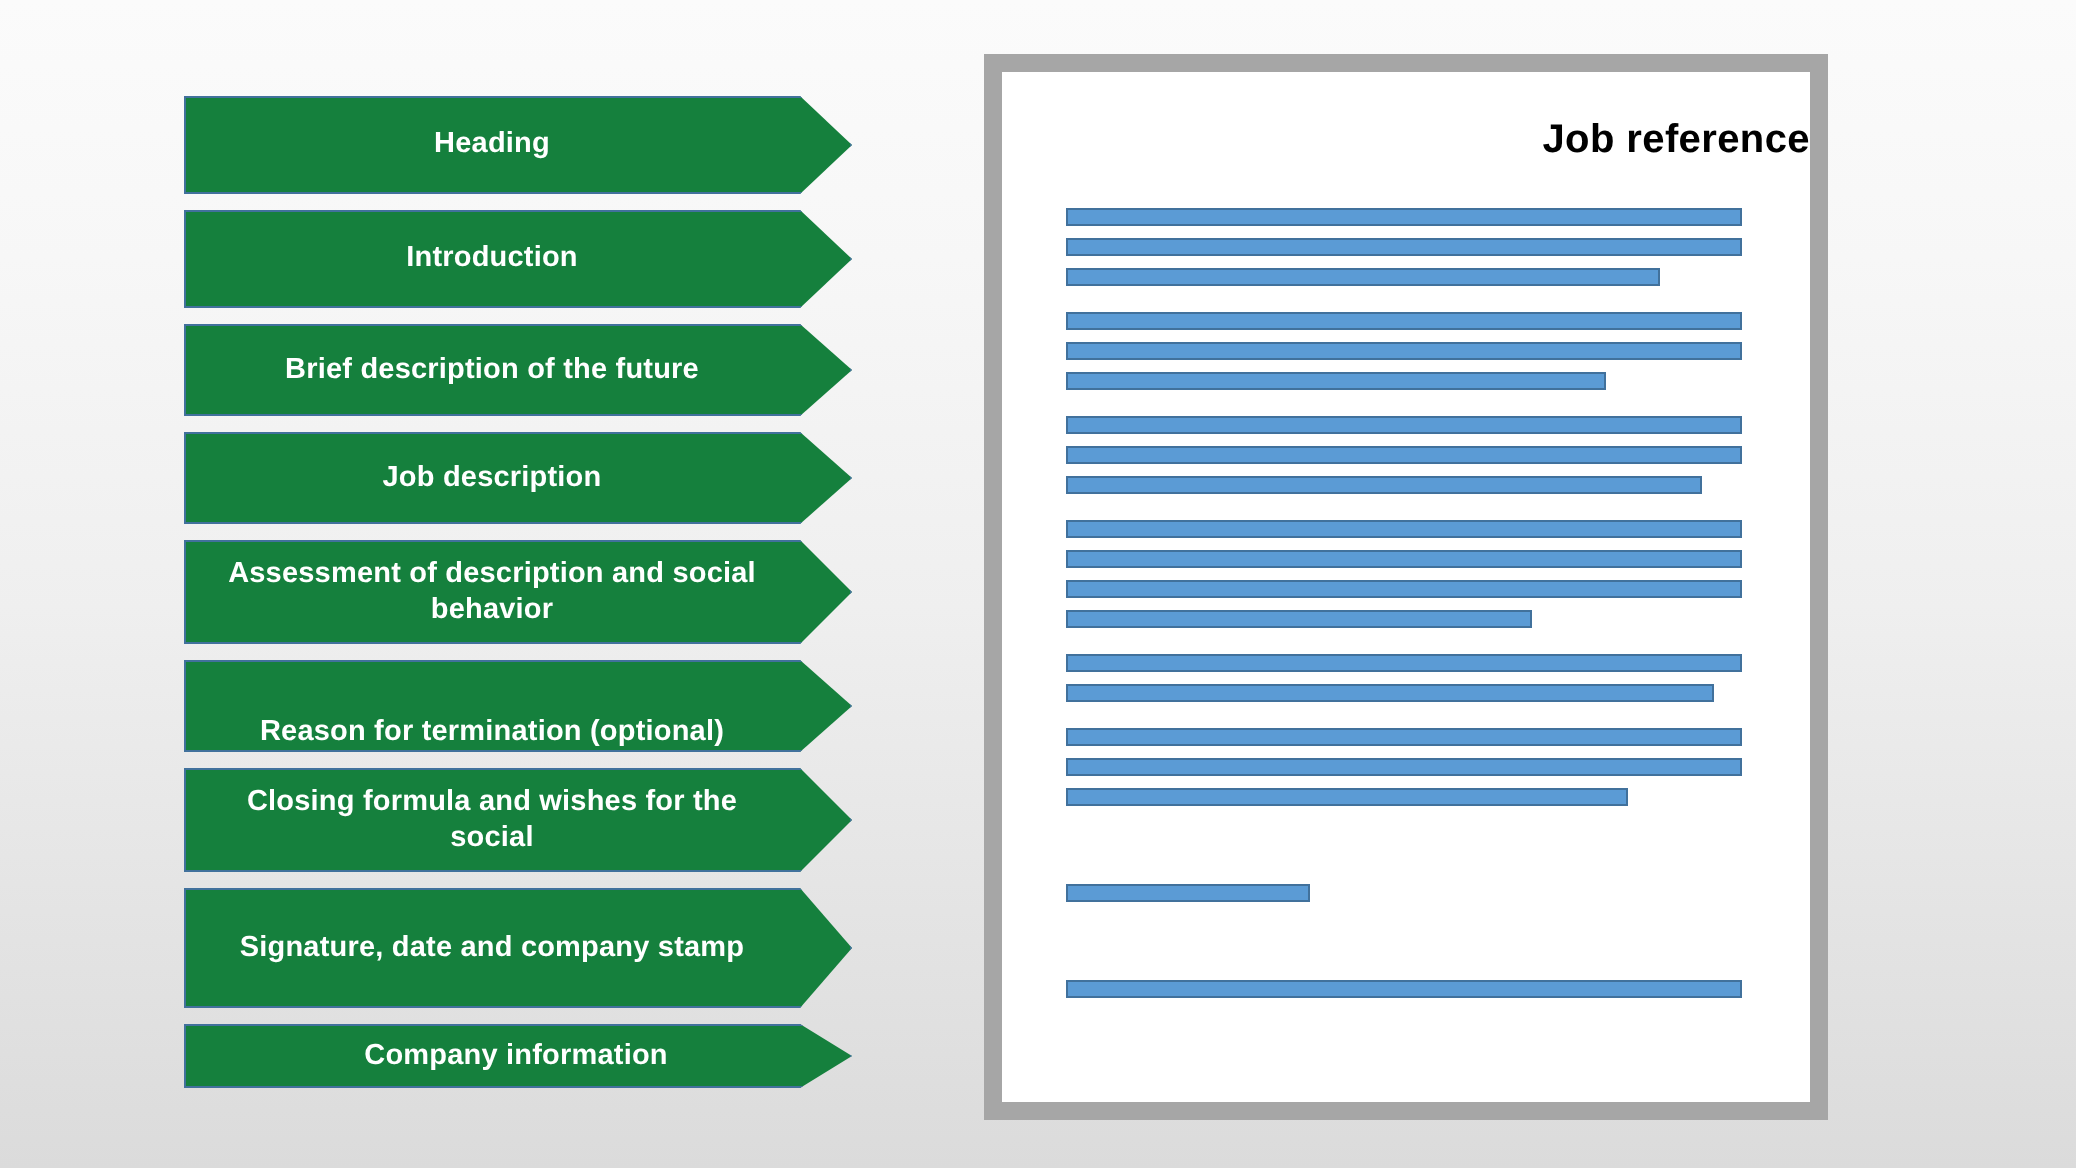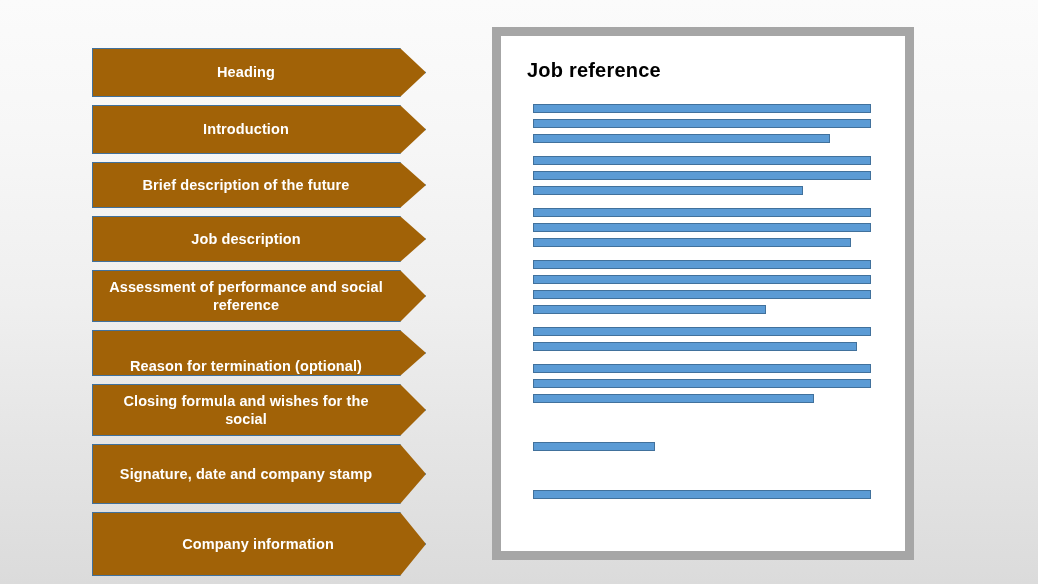--- a/index.html
+++ b/index.html
@@ -8,40 +8,40 @@
     font-family:"Liberation Sans", sans-serif;
     background:linear-gradient(180deg,#FBFBFB 0%,#F7F7F7 22%,#EFEFEF 52%,#E4E4E4 78%,#DBDBDB 100%);
   }
   #stage{position:relative;width:1038px;height:584px;}
 
   
   #chevron-list{position:absolute;left:92px;top:48px;width:334px;}
   .chev-row{position:relative;margin-bottom:8px;}
   .chev{
     position:relative;width:334px;
-    background:#a16207;
+    background:#15803d;
     border:1px solid #41719C;
     box-sizing:border-box;
     display:flex;align-items:center;justify-content:center;
     -webkit-clip-path:polygon(0 0, calc(100% - 26px) 0, 100% 50%, calc(100% - 26px) 100%, 0 100%);
     clip-path:polygon(0 0, calc(100% - 26px) 0, 100% 50%, calc(100% - 26px) 100%, 0 100%);
   }
   .chev-label{
     color:#FFFFFF;font-weight:bold;font-size:14.5px;line-height:1.25;
     text-align:center;padding:0 34px 0 8px;
     letter-spacing:.1px;
   }
 
   
   #document-frame{
     position:absolute;left:492px;top:27px;width:422px;height:533px;
     background:#FFFFFF;border:9px solid #A6A6A6;box-sizing:border-box;
   }
   #doc-title{
-    text-align:left;font-size:20px;font-weight:bold;color:#000000;
+    text-align:right;font-size:20px;font-weight:bold;color:#000000;
     margin-top:23px;letter-spacing:.2px;margin-left:26px;
   }
   #doc-body{position:relative;margin-top:22px;padding:0 0 0 32px;}
   .bar-group{margin-bottom:13px;}
   .bar{
     height:9px;box-sizing:border-box;
     background:#5B9BD5;border:1px solid #41719C;
     margin-bottom:6px;
   }
   .bar:last-child{margin-bottom:0;}
@@ -67,40 +67,40 @@
           <div class="chev-label">Brief description of the future</div>
         </div>
       </div>
       <div class="chev-row">
         <div class="chev" style="height: 46px;">
           <div class="chev-label">Job description</div>
         </div>
       </div>
       <div class="chev-row">
         <div class="chev" style="height: 52px;">
-          <div class="chev-label">Assessment of performance and social reference</div>
+          <div class="chev-label">Assessment of description and social behavior</div>
         </div>
       </div>
       <div class="chev-row">
         <div class="chev" style="height: 46px; align-items: flex-end;">
           <div class="chev-label">Reason for termination (optional)</div>
         </div>
       </div>
       <div class="chev-row">
         <div class="chev" style="height: 52px;">
           <div class="chev-label">Closing formula and wishes for the social</div>
         </div>
       </div>
       <div class="chev-row">
         <div class="chev" style="height: 60px;">
           <div class="chev-label">Signature, date and company stamp</div>
         </div>
       </div>
       <div class="chev-row">
-        <div class="chev" style="height: 64px; padding-left: 24px;">
+        <div class="chev" style="height: 32px; padding-left: 24px;">
           <div class="chev-label">Company information</div>
         </div>
       </div>
     </div>
 
   <div id="document-frame">
     <div id="doc-title">Job reference</div>
     <div id="doc-body">
         <div class="bar-group" style="margin-bottom: 13px;">
           <div class="bar" style="width: 338px;"></div>

